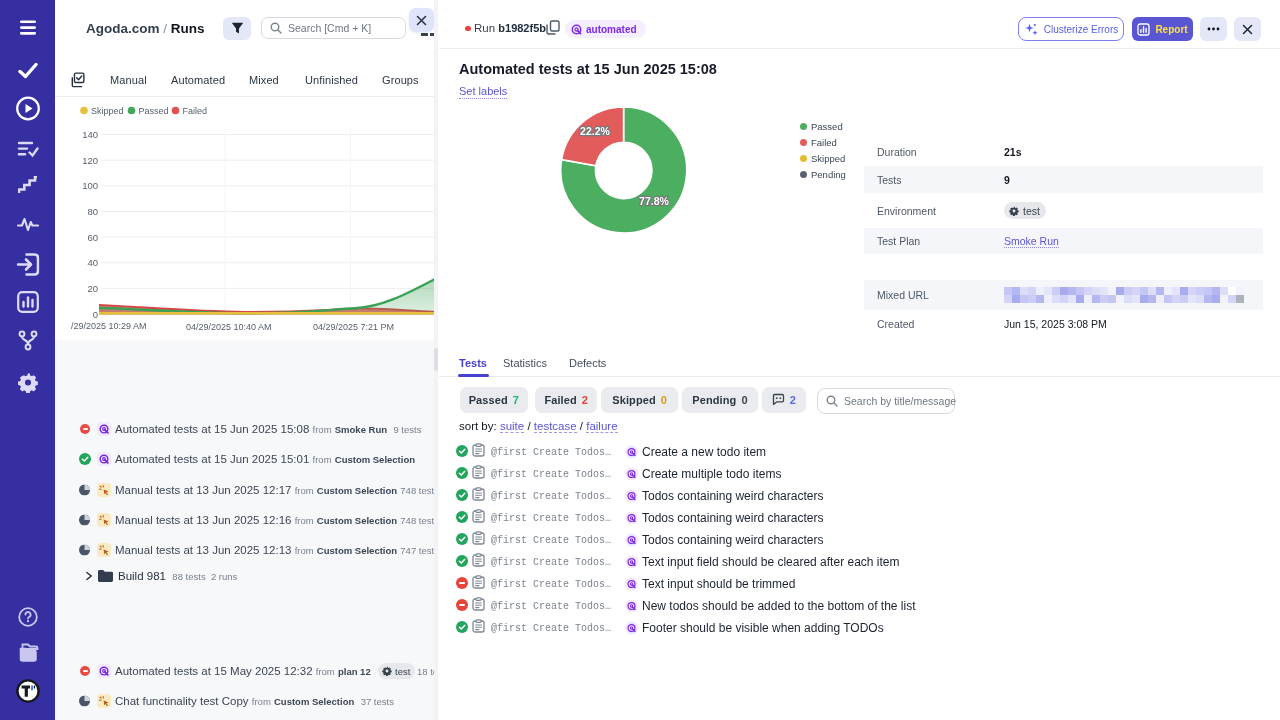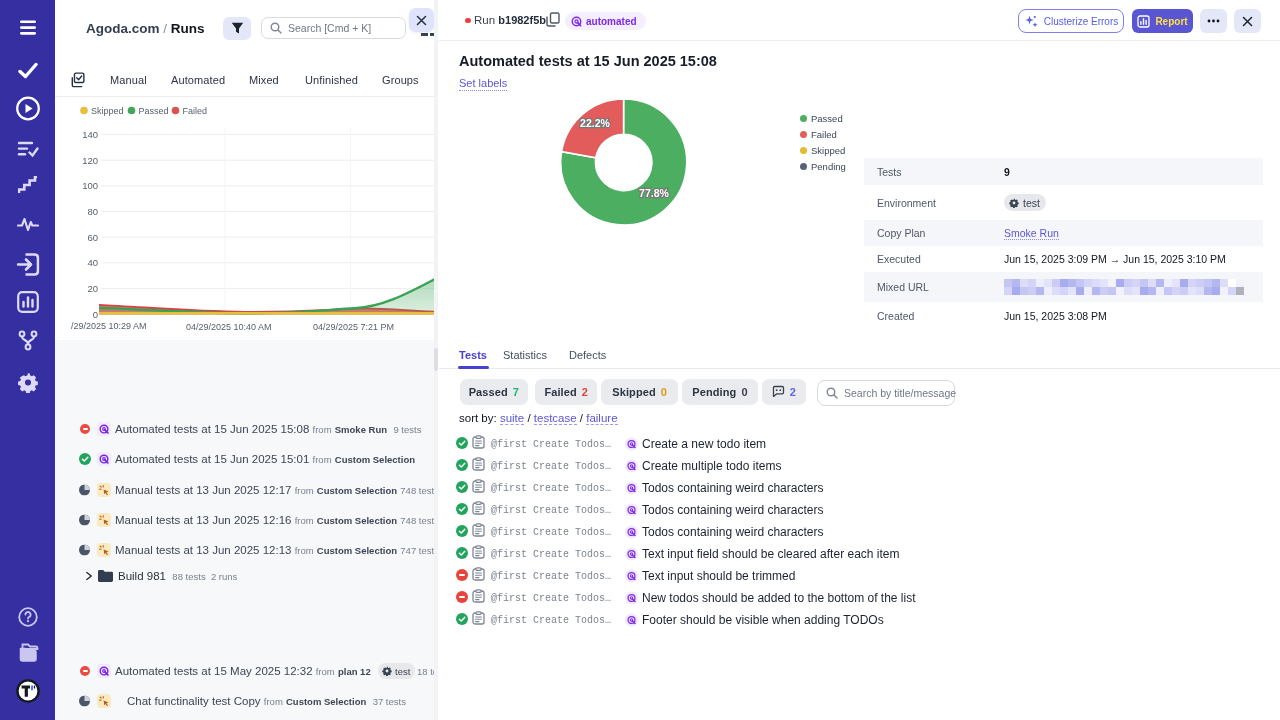--- a/index.html
+++ b/index.html
@@ -2,21 +2,21 @@
 <html><head>
 <meta charset="utf-8">
 <style>
 *{margin:0;padding:0;box-sizing:border-box}
 html,body{width:1280px;height:720px;overflow:hidden;background:#fff;font-family:"Liberation Sans",sans-serif;-webkit-font-smoothing:antialiased}
 .abs{position:absolute}
 svg{flex-shrink:0}
 #sidebar{position:absolute;left:0;top:0;width:55px;height:720px;background:#362fa2}
 #sidebar svg{position:absolute;left:50%;transform:translateX(-50%)}
 #leftpanel{position:absolute;left:55px;top:0;width:383px;height:720px;background:#fff;border-right:4px solid #f2f3f5;overflow:hidden}
-#main{position:absolute;left:439px;top:0;width:841px;height:570px;background:#fff}
+#main{position:absolute;left:439px;top:8px;width:841px;height:570px;background:#fff}
 
 .lp-tabs{position:absolute;top:62px;left:0;width:100%;height:35px;border-bottom:1px solid #ebedf0}
 .lp-tab{position:absolute;top:12px;font-size:11px;color:#2b3545;letter-spacing:.1px}
 .runrow{position:absolute;left:0;width:383px;height:30px}
 .runrow .ric{position:absolute;top:50%;transform:translateY(-50%)}
 .rtitle{font-size:11.5px;color:#3c4656;position:absolute;top:50%;transform:translateY(-50%);white-space:nowrap}
 .rfrom{font-size:9.5px;color:#778090}
 .rfromb{font-size:9.5px;color:#3c4656;font-weight:bold}
 .rcount{font-size:9.5px;color:#778090}
 .statmini{position:absolute;width:10px;height:10px;border-radius:50%;top:50%;transform:translateY(-50%)}
@@ -328,21 +328,21 @@
     <div class="ybadge" style="left:42px">
         <svg width="11" height="11" viewBox="0 0 12 12">
           <path d="M5 5 L10.5 7.2 L8 8 L10 10.5 L8.6 11 L7.2 8.8 L5.8 10.2 Z" fill="#b45d14"></path>
           <g stroke="#b45d14" stroke-width="1.2" stroke-linecap="round">
             <path d="M1.2 1.2 L2.4 2.4"></path>
             <path d="M4.5 .7 L4.7 2.2"></path>
             <path d="M.7 4.5 L2.2 4.7"></path>
           </g>
         </svg>
       </div>
-    <span class="rtitle" style="left:72px">Chat functinality test Copy <span class="rfrom">from</span> <span class="rfromb">Custom Selection</span>&nbsp;&nbsp;<span class="rcount">37 tests</span></span>
+    <span class="rtitle" style="left:60px">Chat functinality test Copy <span class="rfrom">from</span> <span class="rfromb">Custom Selection</span>&nbsp;&nbsp;<span class="rcount">37 tests</span></span>
   </div>
 </div>
 <div class="abs" style="left:433.5px;top:348px;width:4.5px;height:23px;border-radius:3px;background:#dddee4"></div>
 <div id="main">
 
   <div class="abs" style="left:0;top:0;width:841px;height:41px;border-bottom:1px solid #eaecef"></div>
   <span class="abs" style="left:26px;top:17.5px;width:5.5px;height:5.5px;border-radius:50%;background:#ef3e3e"></span>
   <span class="abs" style="left:35px;top:14px;font-size:11.5px;color:#39434f">Run <b style="color:#222d3d;font-size:11px">b1982f5b</b></span>
   <svg class="abs" style="left:107px;top:12px" width="14" height="15" viewBox="0 0 14 15">
     <rect x="4.5" y="1" width="8.5" height="10" rx="1.5" fill="none" stroke="#4e5866" stroke-width="1.4"></rect>
@@ -391,40 +391,40 @@
     <path d="M 63.6 1 A 63 63 0 1 1 1.6 53.6 L 35.9 59.7 A 28.2 28.2 0 1 0 63.6 36.2 Z" fill="#4bae60" stroke="#fff" stroke-width="1.6"></path>
     <path d="M 1.6 53.6 A 63 63 0 0 1 63.6 1 L 63.6 36.2 A 28.2 28.2 0 0 0 35.9 59.7 Z" fill="#e25c5c" stroke="#fff" stroke-width="1.6"></path>
     <text x="35" y="29" font-family="Liberation Sans,sans-serif" font-size="10.5" font-weight="bold" fill="#fff" stroke="#777" stroke-width="2.4" paint-order="stroke" text-anchor="middle">22.2%</text>
     <text x="94" y="99" font-family="Liberation Sans,sans-serif" font-size="10.5" font-weight="bold" fill="#fff" stroke="#777" stroke-width="2.4" paint-order="stroke" text-anchor="middle">77.8%</text>
   </svg>
   <div class="dleg" style="left:361px;top:113px"><i style="background:#4bae60"></i>Passed</div>
   <div class="dleg" style="left:361px;top:129px"><i style="background:#e25c5c"></i>Failed</div>
   <div class="dleg" style="left:361px;top:145px"><i style="background:#e3bb2e"></i>Skipped</div>
   <div class="dleg" style="left:361px;top:161px"><i style="background:#586274"></i>Pending</div>
 
+  <div class="trow" style="top:130px;height:28px">
+      <span class="tlab">Duration</span>
+      <span class="tval" style="font-weight:bold">21s</span>
+    </div>
   <div class="trow" style="top:158px;height:27px;background:#f5f6fa">
       <span class="tlab">Tests</span>
       <span class="tval" style="font-weight:bold">9</span>
     </div>
   <div class="trow" style="top:185px;height:35px">
       <span class="tlab">Environment</span>
       <span class="tval" style="display:flex;align-items:center;height:17px;background:#e6e8eb;border-radius:9px;padding:0 6px 0 5px">
     <svg width="10" height="10" viewBox="0 0 24 24">
           <path fill="#39434f" d="M12 1.5c.7 0 1.4.08 2 .22l.55 2.4c.63.2 1.22.45 1.77.77l2.1-1.3a10.6 10.6 0 0 1 2.84 2.84l-1.3 2.1c.32.55.58 1.14.77 1.77l2.4.55a10.7 10.7 0 0 1 0 4.1l-2.4.55c-.2.63-.45 1.22-.77 1.77l1.3 2.1a10.6 10.6 0 0 1-2.84 2.84l-2.1-1.3c-.55.32-1.14.58-1.77.77l-.55 2.4a10.7 10.7 0 0 1-4.1 0l-.55-2.4a8.7 8.7 0 0 1-1.77-.77l-2.1 1.3a10.6 10.6 0 0 1-2.84-2.84l1.3-2.1a8.7 8.7 0 0 1-.77-1.77l-2.4-.55a10.7 10.7 0 0 1 0-4.1l2.4-.55c.2-.63.45-1.22.77-1.77l-1.3-2.1A10.6 10.6 0 0 1 7.35 3.6l2.1 1.3c.55-.32 1.14-.58 1.77-.77l.55-2.4c.66-.15 1.33-.22 2-.22Zm0 7a3.5 3.5 0 1 0 0 7 3.5 3.5 0 0 0 0-7Z"></path>
         </svg>
     <span style="font-size:10.5px;color:#39434f;margin-left:4px;font-weight:normal">test</span>
       </span>
     </div>
   <div class="trow" style="top:220px;height:26px;background:#f5f6fa">
-      <span class="tlab">Copy Plan</span>
+      <span class="tlab">Test Plan</span>
       <span class="tval" style="color:#5b55d4;border-bottom:1px dotted #8f8ae2;font-weight:normal;font-size:10.5px">Smoke Run</span>
-    </div>
-  <div class="trow" style="top:246px;height:26px">
-      <span class="tlab">Executed</span>
-      <span class="tval">Jun 15, 2025 3:09 PM → Jun 15, 2025 3:10 PM</span>
     </div>
   <div class="trow" style="top:272px;height:30px;background:#f5f6fa">
       <span class="tlab">Mixed URL</span>
       <span class="tval" id="mosaic" style="display:flex;flex-wrap:wrap;width:240px;height:16px">
         <i style="width: 8px; height: 8px; background: rgb(196, 198, 243);"></i>
         <i style="width: 8px; height: 8px; background: rgb(180, 183, 240);"></i>
         <i style="width: 8px; height: 8px; background: rgb(220, 221, 248);"></i>
         <i style="width: 8px; height: 8px; background: rgb(211, 212, 247);"></i>
         <i style="width: 8px; height: 8px; background: rgb(238, 239, 252);"></i>
         <i style="width: 8px; height: 8px; background: rgb(227, 228, 250);"></i>

